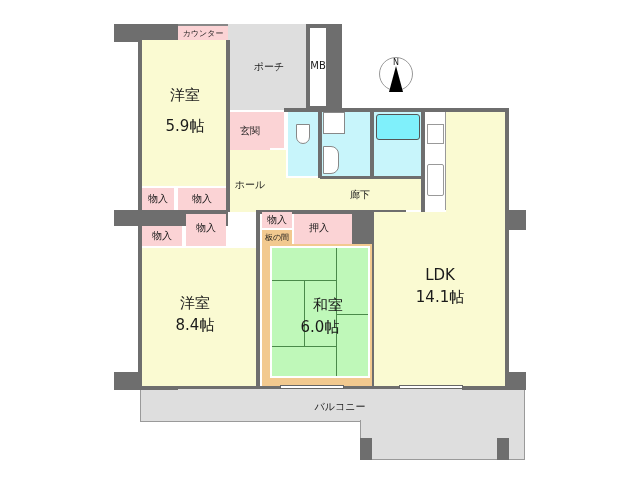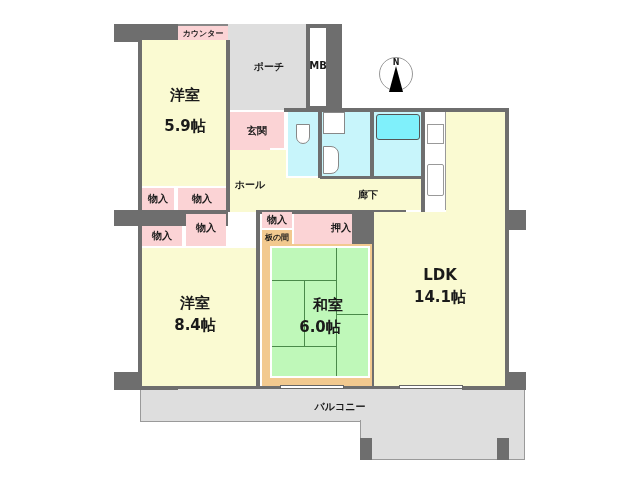--- a/index.html
+++ b/index.html
@@ -5,21 +5,21 @@
   html, body { margin:0; padding:0; background:#ffffff; }
   body { width:640px; height:480px; position:relative; overflow:hidden; font-family:"DejaVu Sans", sans-serif; }
   .abs { position:absolute; box-sizing:border-box; }
   .wall { background:#6e6e6e; }
   .yellow { background:#fafad2; }
   .pink { background:#fbd3d5; }
   .cyan { background:#c8f5fb; }
   .grey { background:#dedede; }
   .tatami { background:#bff8b9; }
   .tan { background:#f2c98f; }
-  .lbl { position:absolute; font-weight:bold; color:#1a1a1a; text-align:center; white-space:nowrap; }
+  .lbl { position:absolute; font-weight:normal; color:#1a1a1a; text-align:center; white-space:nowrap; }
   .big { font-size:15px; line-height:22px; }
   .small { font-size:10px; }
   .tiny { font-size:8px; }
 </style>
 </head>
 <body>
 
 <div class="abs grey" style="left:140px;top:388px;width:385px;height:34px;border:1px solid #9a9a9a;border-top:none;"></div>
 <div class="abs grey" style="left:360px;top:420px;width:165px;height:40px;border:1px solid #9a9a9a;border-top:none;"></div>
 <div class="lbl small" style="left:300px;top:400px;width:80px;">バルコニー</div>
@@ -59,28 +59,28 @@
 <div class="lbl small" style="left:142px;top:229px;width:40px;">物入</div>
 <div class="abs pink" style="left:186px;top:214px;width:40px;height:32px;"></div>
 <div class="lbl small" style="left:186px;top:221px;width:40px;">物入</div>
 
 <div class="abs yellow" style="left:142px;top:248px;width:116px;height:138px;"></div>
 <div class="abs wall" style="left:256px;top:212px;width:4px;height:176px;"></div>
 <div class="lbl big" style="left:160px;top:292px;width:70px;">洋室</div>
 <div class="lbl big" style="left:160px;top:314px;width:70px;">8.4帖</div>
 
 <div class="abs pink" style="left:230px;top:112px;width:40px;height:38px;"></div>
-<div class="lbl small" style="left:230px;top:124px;width:40px;padding-left:7px;">玄関</div>
+<div class="lbl small" style="left:230px;top:124px;width:40px;">玄関</div>
 <div class="abs pink" style="left:270px;top:112px;width:14px;height:36px;"></div>
 <div class="abs yellow" style="left:230px;top:150px;width:56px;height:62px;"></div>
 <div class="lbl small" style="left:230px;top:178px;width:40px;">ホール</div>
 <div class="abs wall" style="left:256px;top:210px;width:150px;height:4px;"></div>
 
 <div class="abs yellow" style="left:286px;top:178px;width:135px;height:32px;"></div>
-<div class="lbl small" style="left:348px;top:188px;width:40px;">廊下</div>
+<div class="lbl small" style="left:340px;top:188px;width:40px;">廊下</div>
 
 <div class="abs cyan" style="left:288px;top:112px;width:30px;height:64px;"></div>
 <div class="abs" style="left:296px;top:124px;width:14px;height:20px;border:1px solid #888;border-radius:0 0 7px 7px;background:#fff;"></div>
 <div class="abs wall" style="left:318px;top:110px;width:4px;height:68px;"></div>
 
 <div class="abs cyan" style="left:322px;top:112px;width:48px;height:64px;"></div>
 <div class="abs" style="left:323px;top:146px;width:16px;height:28px;border:1px solid #888;background:#fff;border-radius:0 8px 8px 0;"></div>
 <div class="abs" style="left:323px;top:112px;width:22px;height:22px;border:1px solid #888;background:#fff;"></div>
 <div class="abs wall" style="left:370px;top:110px;width:4px;height:68px;"></div>
 
@@ -97,21 +97,21 @@
 <div class="abs yellow" style="left:374px;top:212px;width:131px;height:174px;"></div>
 <div class="abs wall" style="left:371px;top:240px;width:3px;height:148px;"></div>
 <div class="lbl big" style="left:400px;top:264px;width:80px;">LDK</div>
 <div class="lbl big" style="left:400px;top:286px;width:80px;">14.1帖</div>
 
 <div class="abs pink" style="left:262px;top:212px;width:30px;height:16px;"></div>
 <div class="lbl small" style="left:262px;top:213px;width:30px;">物入</div>
 <div class="abs tan" style="left:262px;top:230px;width:30px;height:14px;"></div>
 <div class="lbl tiny" style="left:262px;top:232px;width:30px;">板の間</div>
 <div class="abs pink" style="left:294px;top:214px;width:58px;height:30px;"></div>
-<div class="lbl small" style="left:300px;top:221px;width:82px;">押入</div>
+<div class="lbl small" style="left:278px;top:221px;width:82px;">押入</div>
 <div class="abs wall" style="left:352px;top:212px;width:22px;height:34px;"></div>
 
 <div class="abs tan" style="left:262px;top:244px;width:110px;height:142px;"></div>
 <div class="abs" style="left:270px;top:246px;width:100px;height:132px;background:#fff;"></div>
 <div class="abs tatami" style="left:272px;top:248px;width:96px;height:128px;"></div>
 <div class="abs" style="left:272px;top:280px;width:64px;height:1px;background:#4a8a4a;"></div>
 <div class="abs" style="left:304px;top:280px;width:1px;height:66px;background:#4a8a4a;"></div>
 <div class="abs" style="left:336px;top:248px;width:1px;height:128px;background:#4a8a4a;"></div>
 <div class="abs" style="left:272px;top:346px;width:64px;height:1px;background:#4a8a4a;"></div>
 <div class="abs" style="left:336px;top:314px;width:32px;height:1px;background:#4a8a4a;"></div>

